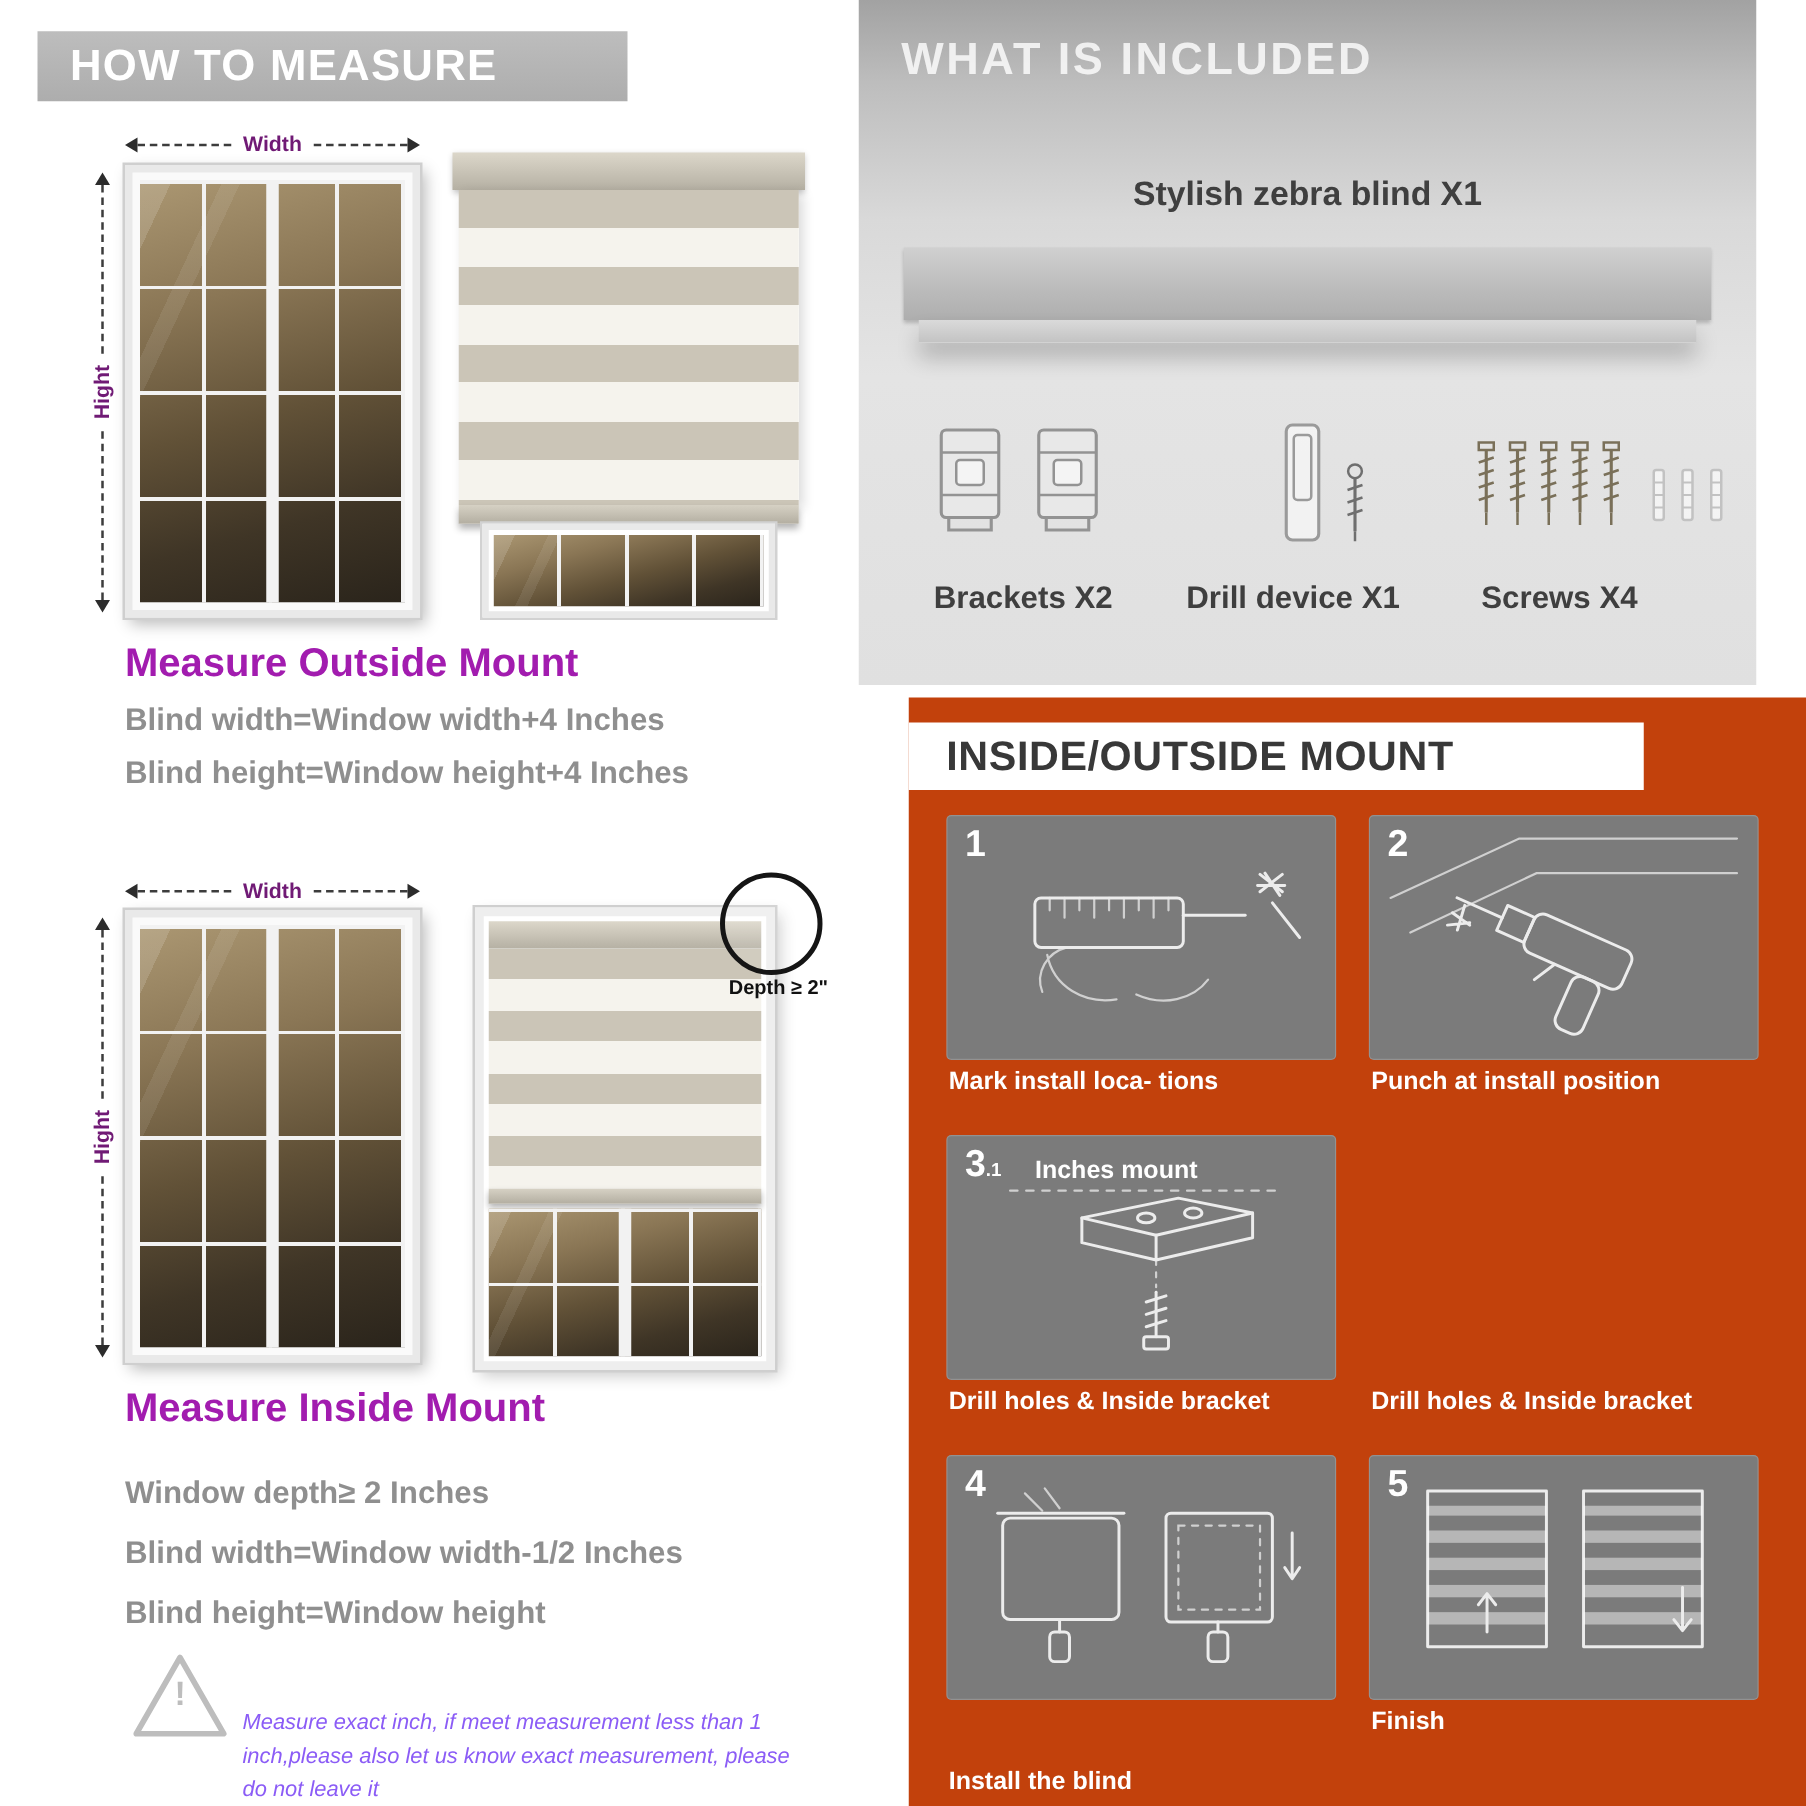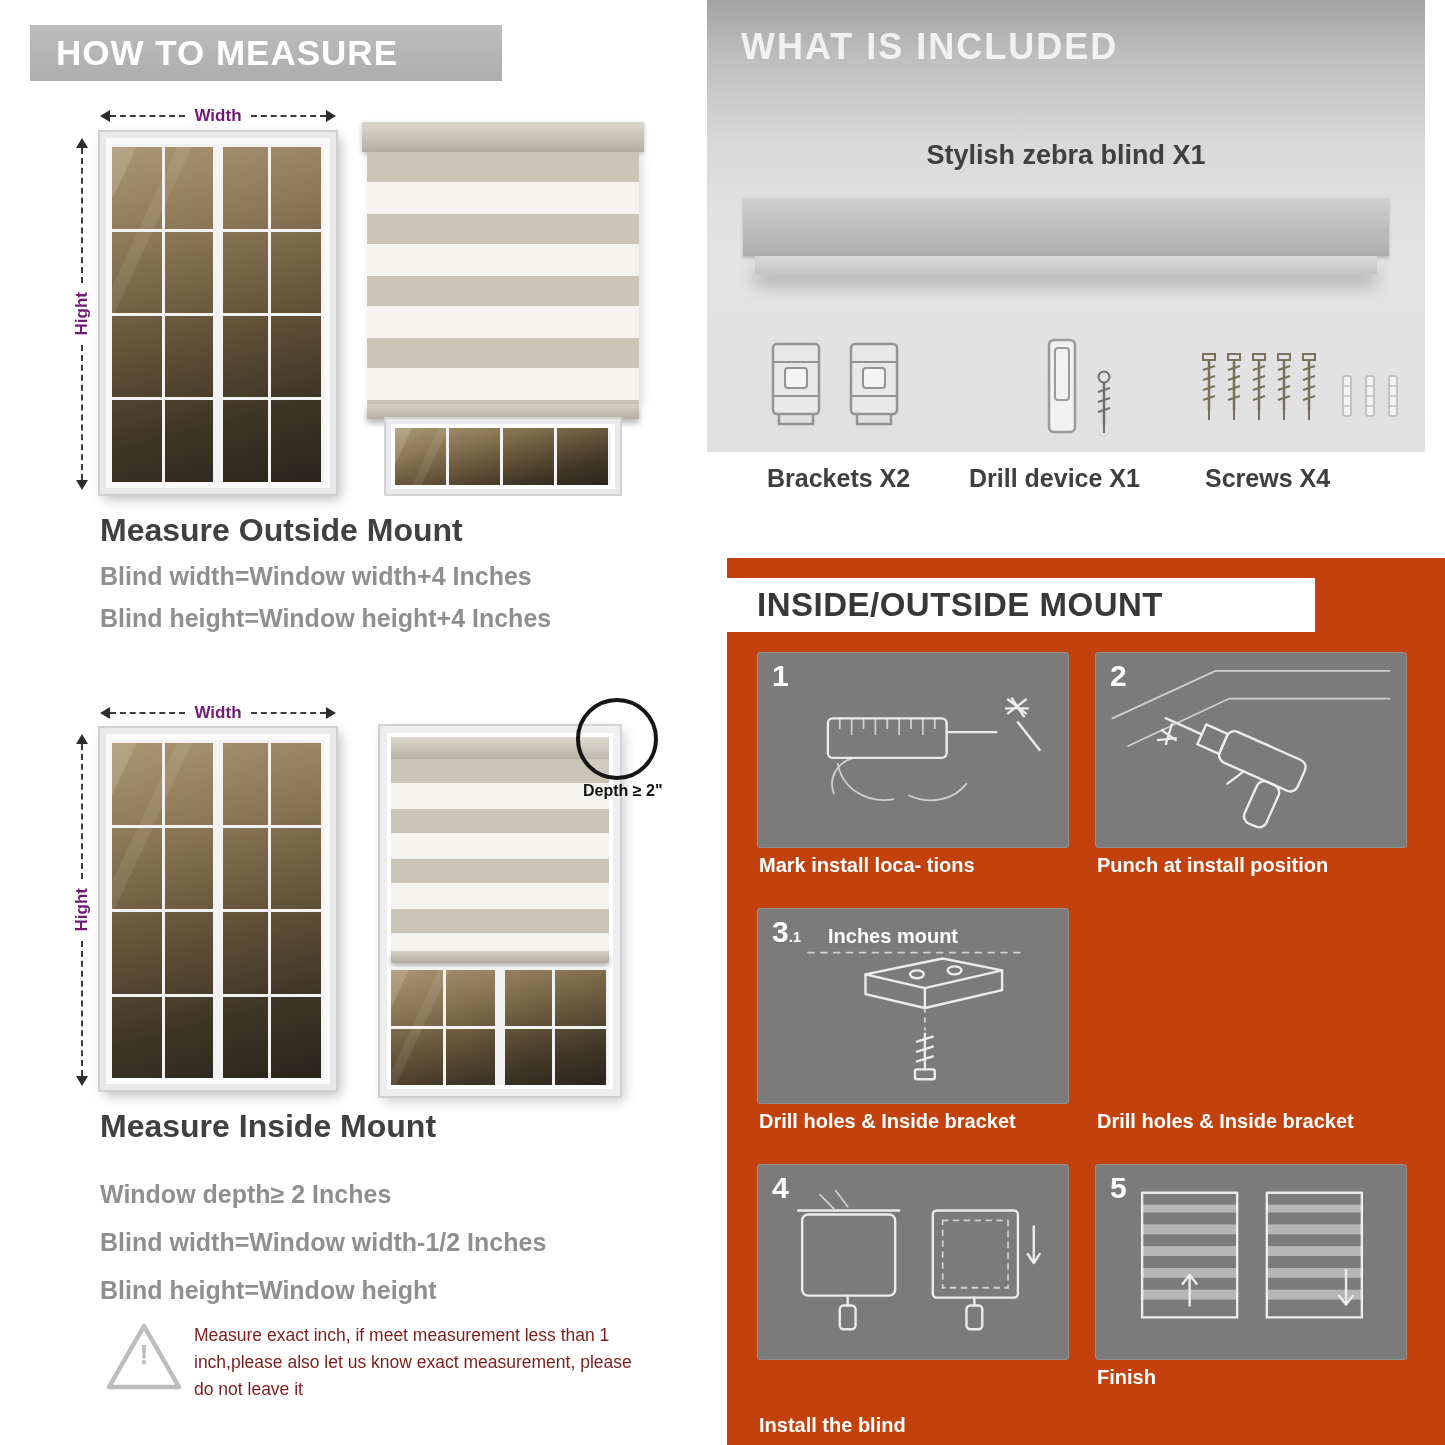--- a/index.html
+++ b/index.html
@@ -60,31 +60,31 @@
     box-sizing:border-box;padding:4px;display:flex;flex-direction:column;}
   .comp2 .c2-cassette{height:22px;background:linear-gradient(#dcd7ca,#b5b0a3);flex:none;}
   .comp2 .c2-stripes{flex:1;background:repeating-linear-gradient(180deg,#cbc5b7 0 24px,#f5f3ed 24px 50px);}
   .comp2 .c2-rail{height:12px;background:linear-gradient(#d6d1c4,#b3aea1);flex:none;box-shadow:0 3px 5px rgba(0,0,0,.3);}
   .comp2 .c2-glass{height:118px;flex:none;margin-top:4px;}
 
   .depth-circle{position:absolute;left:576px;top:698px;width:74px;height:74px;
     border:4px solid #151515;border-radius:50%;background:rgba(255,255,255,.12);}
   .depth-label{position:absolute;left:583px;top:782px;font-size:16px;font-weight:700;color:#111;}
 
-  .h-title{position:absolute;left:100px;font-size:32px;font-weight:700;color:#404040;}
+  .h-title{position:absolute;left:100px;font-size:32px;font-weight:700;color:#a21caf;}
   .formula{position:absolute;left:100px;font-size:25px;font-weight:700;color:#8f8f8f;white-space:nowrap;}
 
   .warn-tri{position:absolute;left:102px;top:1318px;width:84px;height:78px;}
   .warn-mark{position:absolute;left:102px;top:1340px;width:84px;text-align:center;
     font-size:27px;font-weight:700;color:#bdbdbd;}
-  .warn-text{position:absolute;left:194px;top:1322px;width:445px;font-size:17.5px;
-    line-height:1.55;color:#7f1d1d;font-weight:500;}
-
-  
-  .included{position:absolute;left:707px;top:0;width:718px;height:452px;
+  .warn-text{position:absolute;left:194px;top:1364px;width:445px;font-size:17.5px;
+    line-height:1.55;color:#8b5cf6;font-weight:500;font-style:italic;}
+
+  
+  .included{position:absolute;left:687px;top:0;width:718px;height:548px;
     background:linear-gradient(180deg,#a2a2a2 0%,#bdbdbd 12%,#d9d9d9 32%,#e4e4e4 55%,#e0e0e0 100%);}
   .included-header{position:absolute;left:34px;top:26px;font-size:36px;font-weight:700;
     letter-spacing:2px;color:rgba(255,255,255,.8);}
   .product-label{position:absolute;left:0;right:0;top:140px;text-align:center;
     font-size:27px;font-weight:700;color:#3f3f3f;}
   .headrail{position:absolute;left:36px;top:198px;width:646px;height:58px;
     background:linear-gradient(180deg,#d0d0d0,#bcbcbc 55%,#aeaeae);box-shadow:0 2px 3px rgba(0,0,0,.2);}
   .headrail-lip{position:absolute;left:48px;top:256px;width:622px;height:18px;
     background:linear-gradient(#dadada,#c3c3c3);box-shadow:0 12px 18px rgba(0,0,0,.22);}
   .inc-icons{position:absolute;display:flex;align-items:flex-end;}

